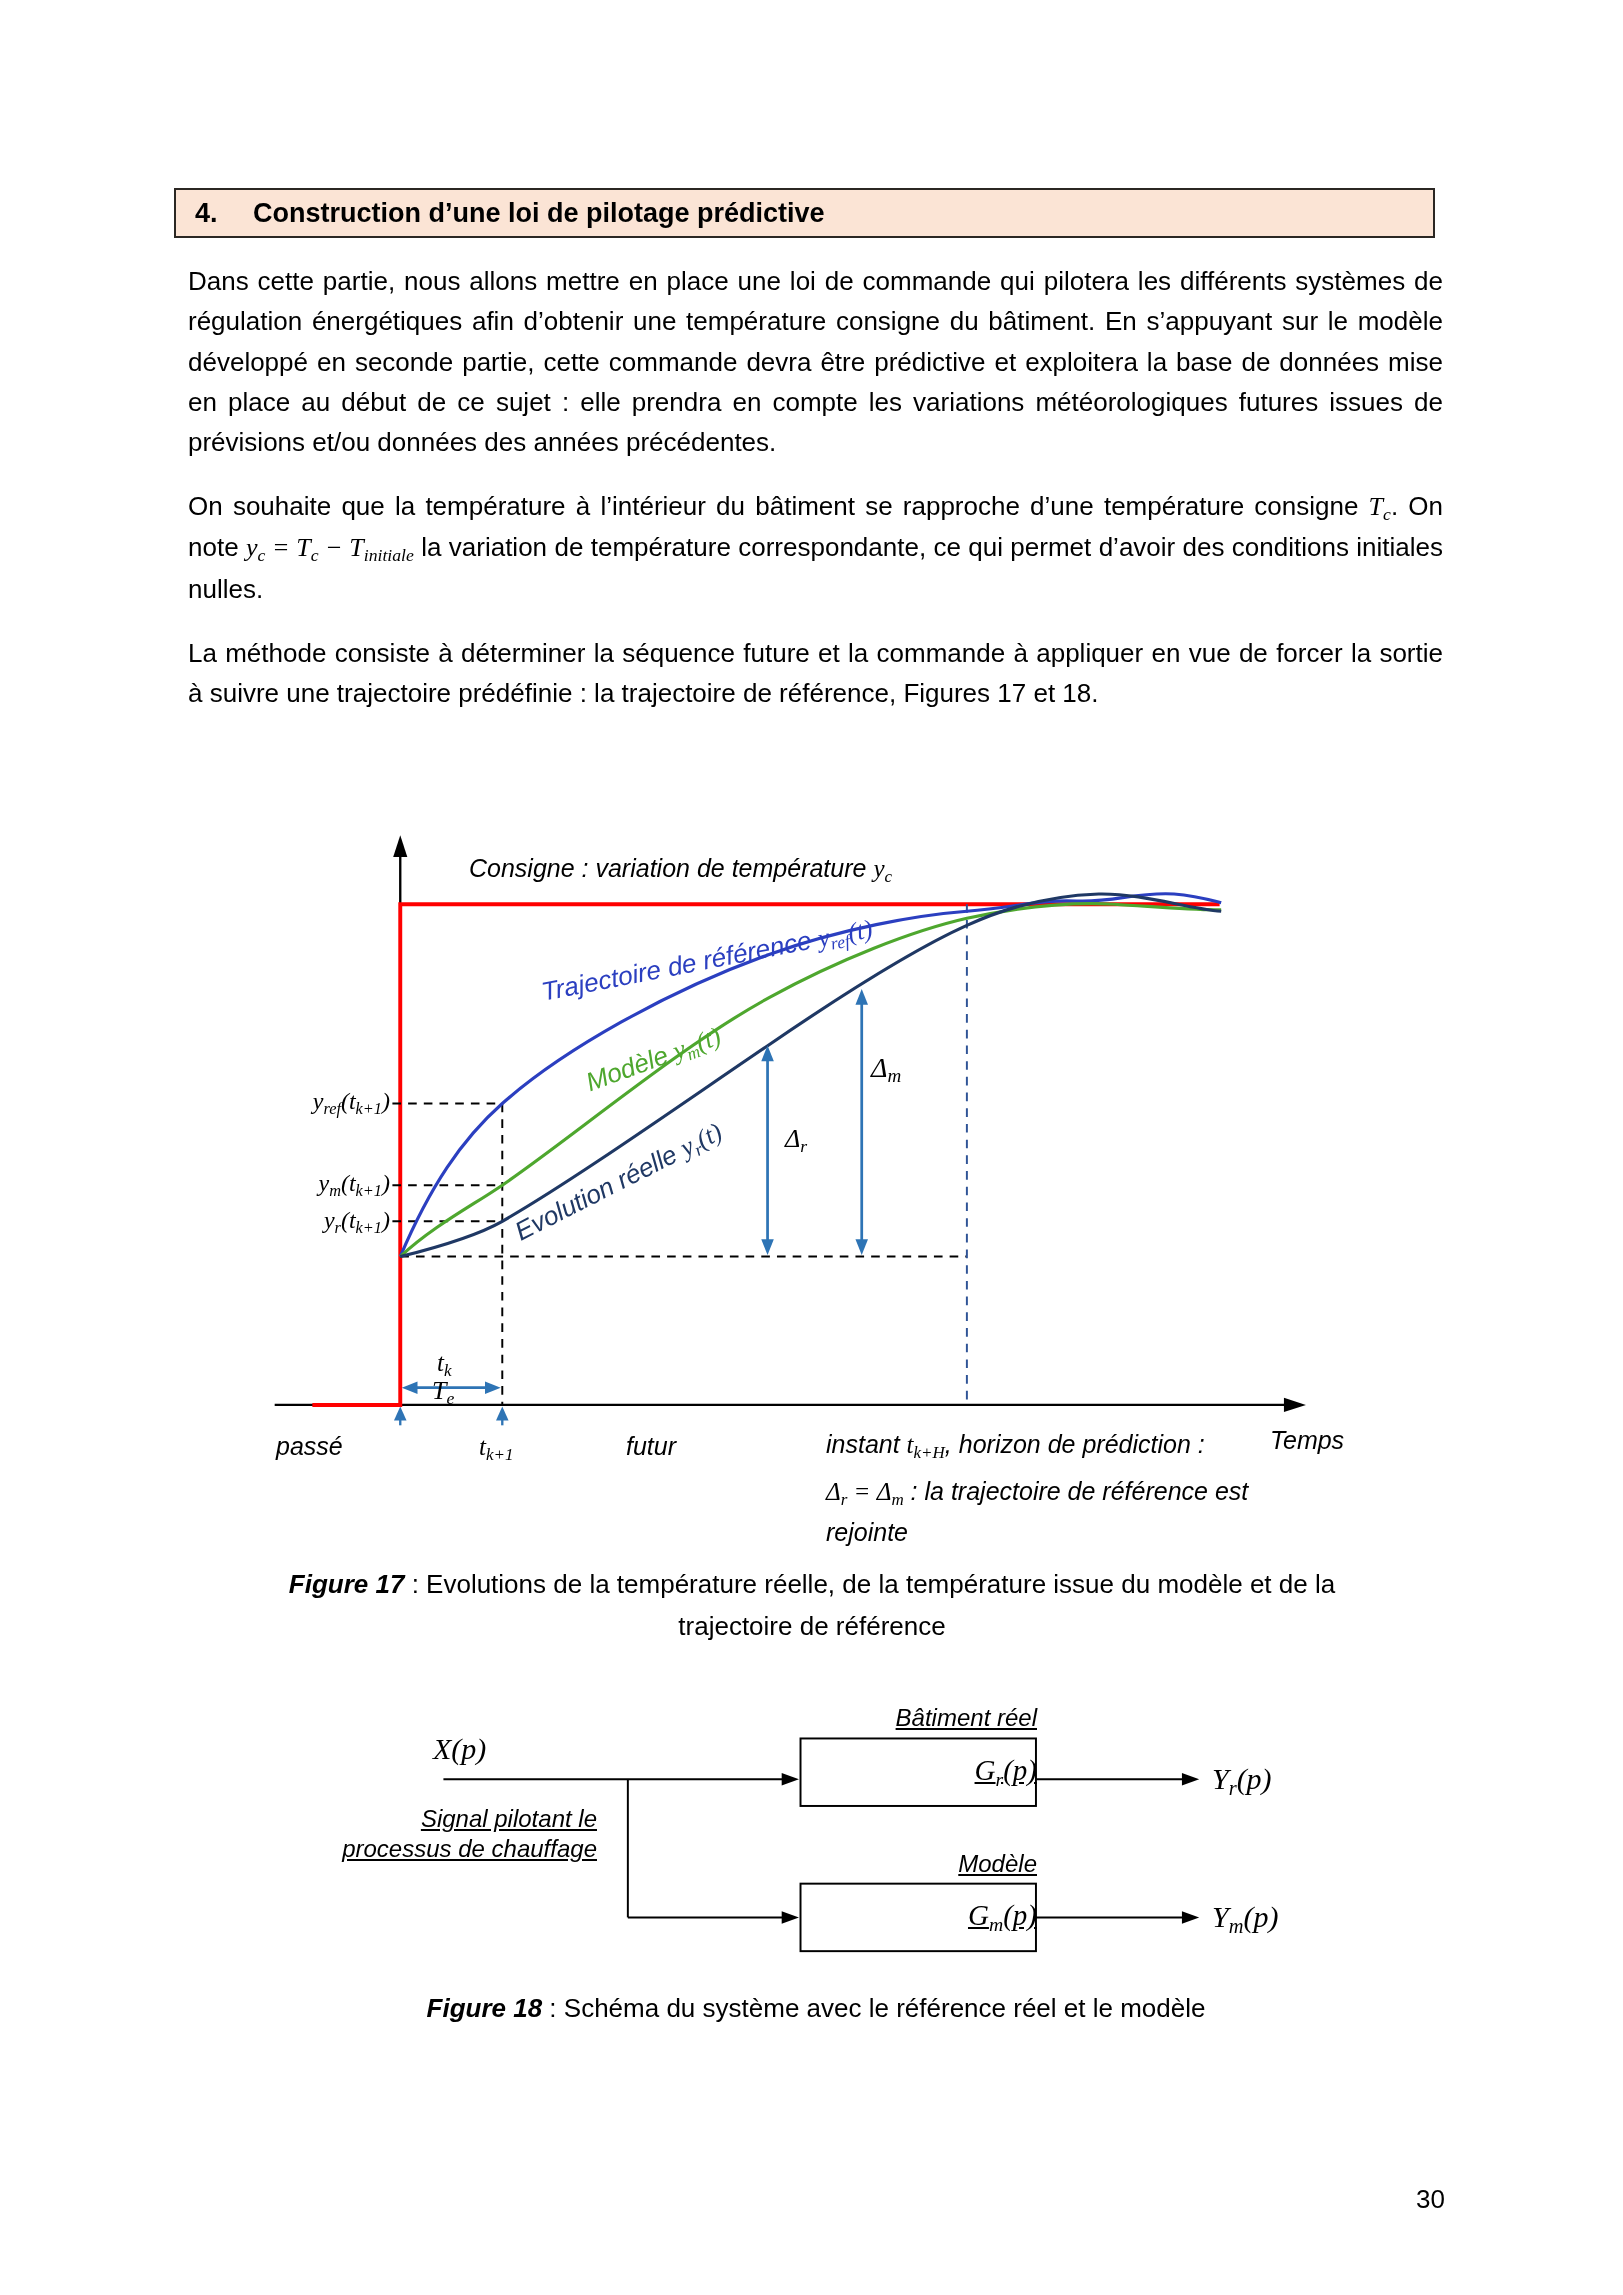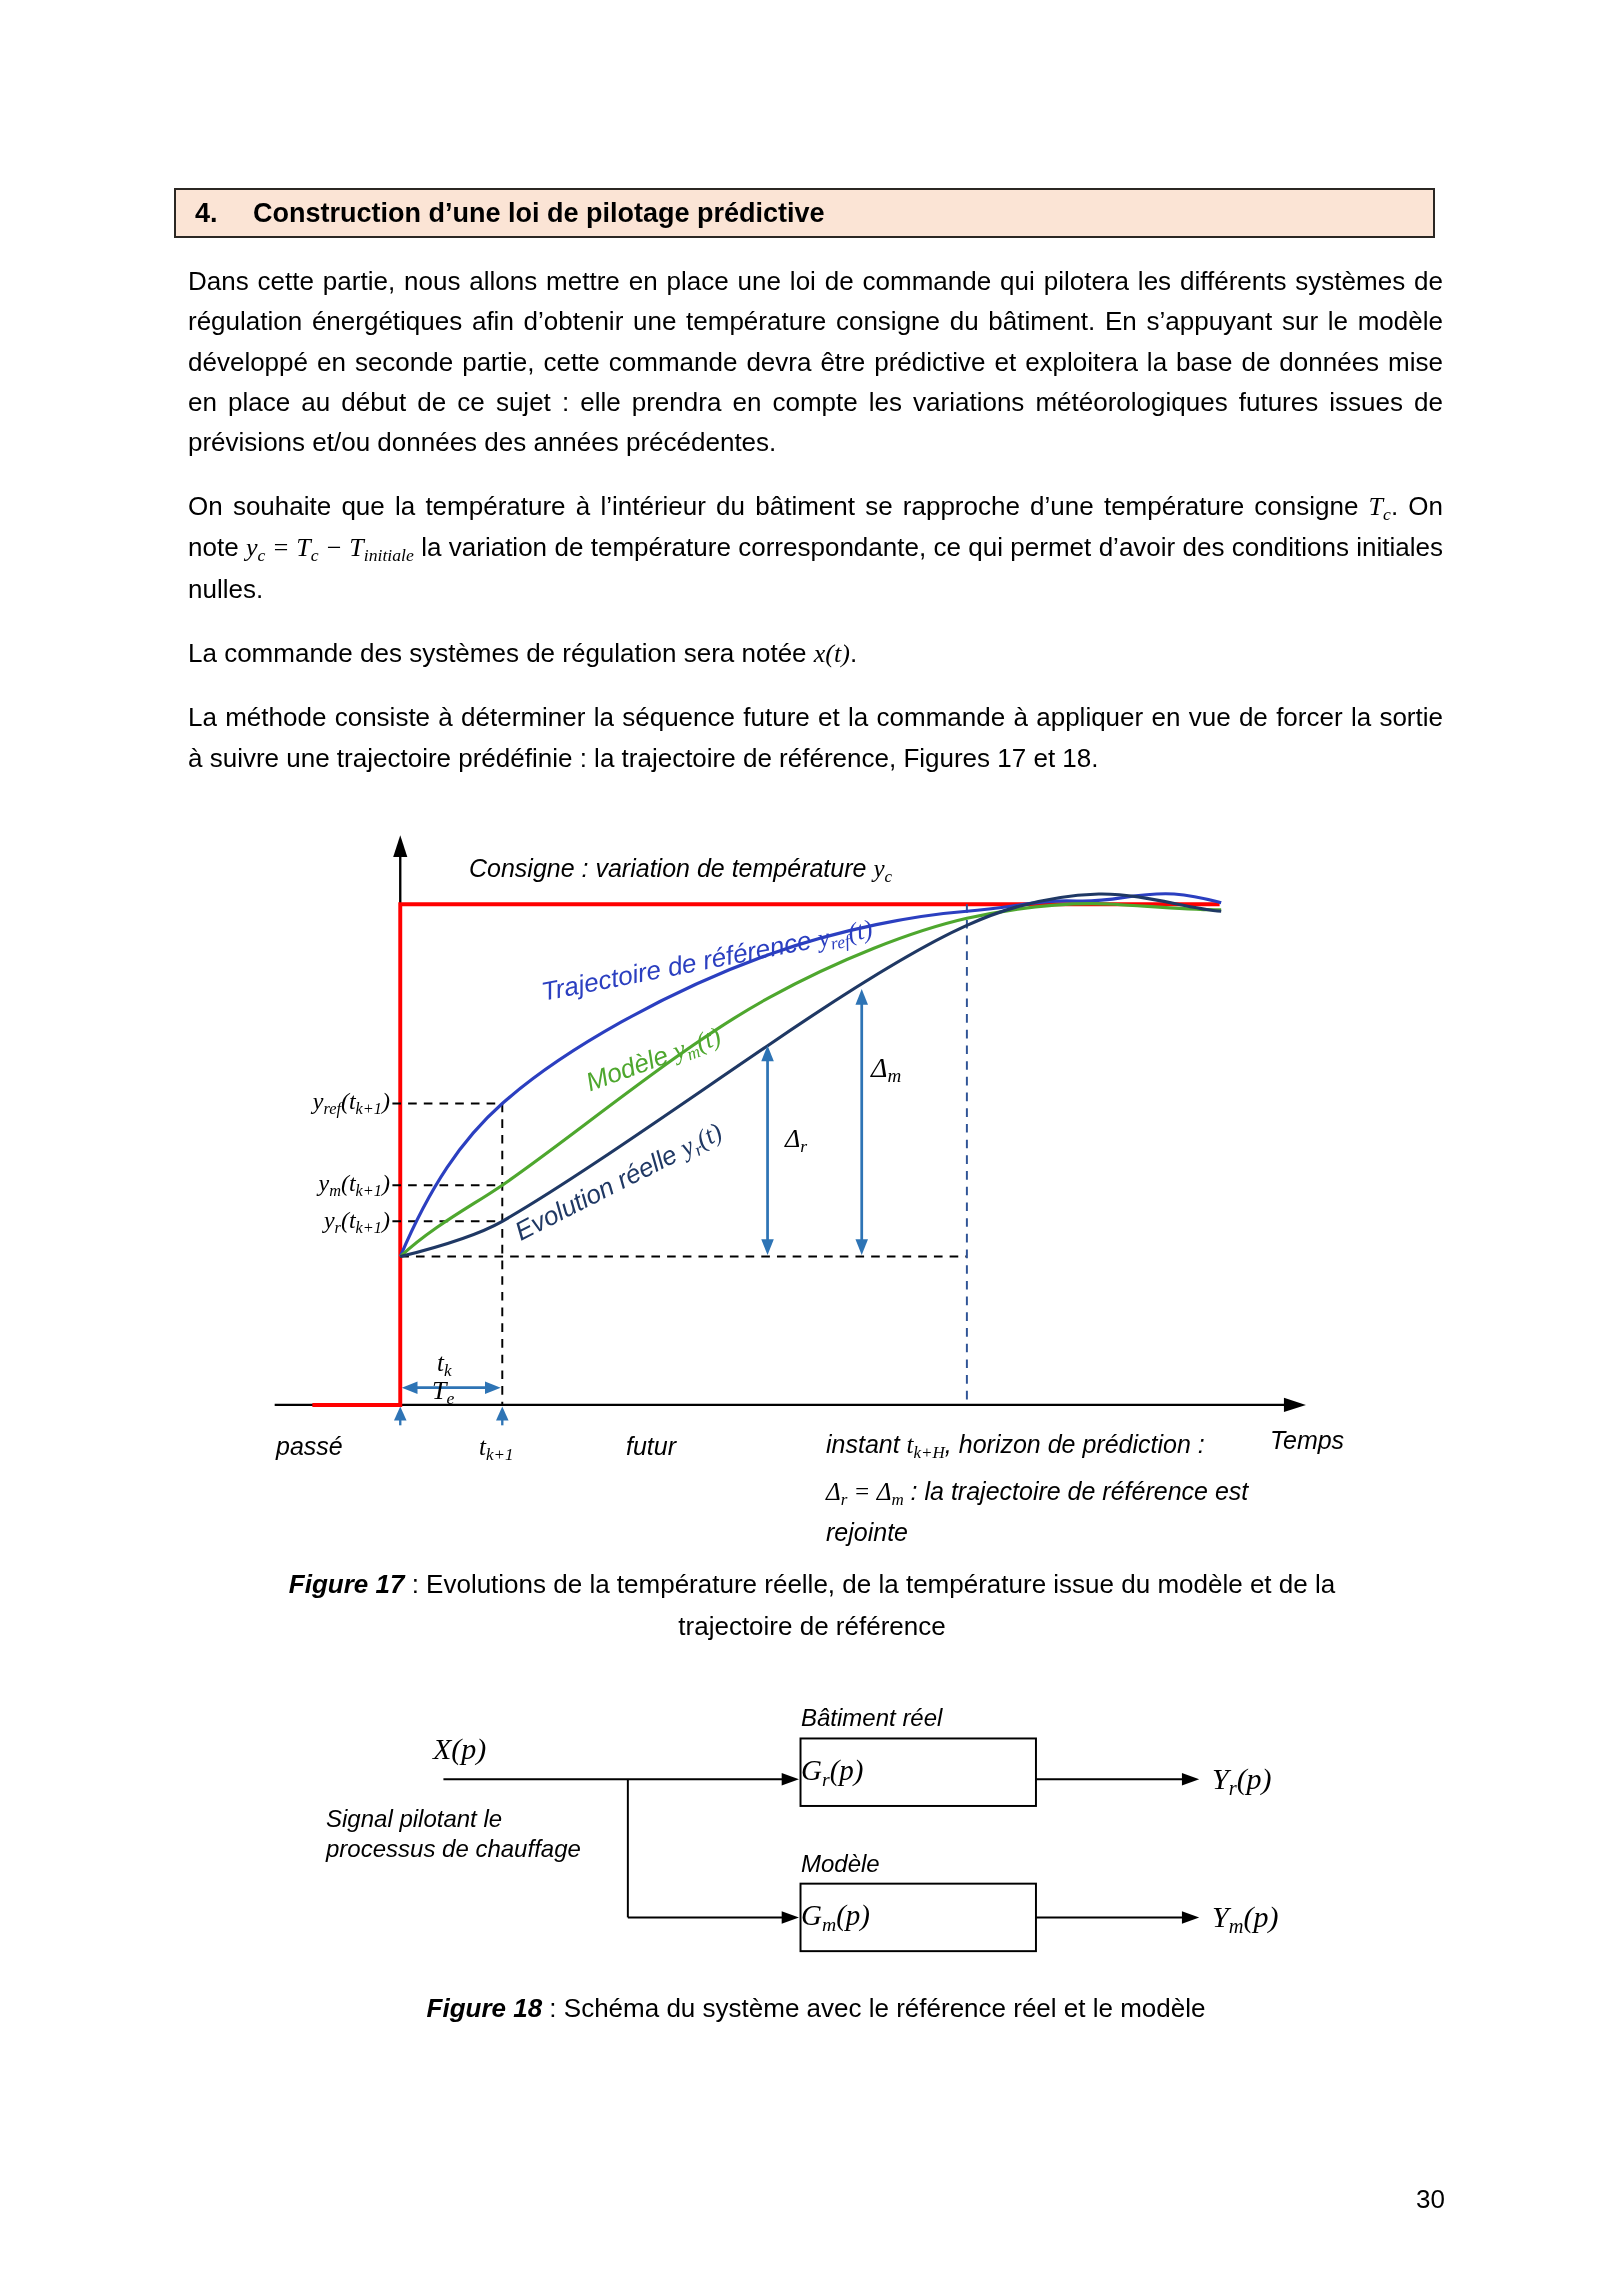--- a/index.html
+++ b/index.html
@@ -29,21 +29,21 @@
   
   .content {
     position:absolute; left:188px; top:261px; width:1255px;
     font-size:26px; line-height:1.55; text-align:justify;
   }
   .content p { margin-bottom:23.6px; }
 
   
   .lbl { position:absolute; white-space:nowrap; font-size:25px; z-index:3; }
   .it  { font-style:italic; }
-  .ctr { text-align:left; white-space:normal; }
+  .ctr { text-align:right; white-space:normal;text-decoration:underline; }
 
   .axis-math { font-size:24px; text-align:right; width:140px; }
 
   .rot { transform-origin:0 50%; }
 
   .caption {
     position:absolute; text-align:center;
     font-size:26px; line-height:1.6; z-index:3;
   }
 
@@ -55,21 +55,20 @@
 <body>
 
 <div class="section-header">
   <span class="section-number">4.</span>
   <span>Construction d’une loi de pilotage prédictive</span>
 </div>
 
 <div class="content">
   <p>Dans cette partie, nous allons mettre en place une loi de commande qui pilotera les différents systèmes de régulation énergétiques afin d’obtenir une température consigne du bâtiment. En s’appuyant sur le modèle développé en seconde partie, cette commande devra être prédictive et exploitera la base de données mise en place au début de ce sujet : elle prendra en compte les variations météorologiques futures issues de prévisions et/ou données des années précédentes.</p>
   <p><span>On souhaite que la température à l’intérieur du bâtiment se rapproche d’une température consigne </span><span class="seg-m">T</span><span class="seg-m seg-sub">c</span><span>. On note </span><span class="seg-m">y</span><span class="seg-m seg-sub">c</span><span class="seg-m"> = </span><span class="seg-m">T</span><span class="seg-m seg-sub">c</span><span class="seg-m"> − </span><span class="seg-m">T</span><span class="seg-m seg-sub">initiale</span><span> la variation de température correspondante, ce qui permet d’avoir des conditions initiales nulles.</span></p>
-  <p><span>La commande des systèmes de régulation sera notée </span><span class="seg-m">x(t)</span><span>.</span></p>
   <p>La méthode consiste à déterminer la séquence future et la commande à appliquer en vue de forcer la sortie à suivre une trajectoire prédéfinie : la trajectoire de référence, Figures 17 et 18.</p>
 </div>
 
 <svg class="figure-lines" width="1623" height="2295" viewBox="0 0 2068 2924">
 
   <line x1="510" y1="1790" x2="510" y2="1082" stroke="#000" stroke-width="3"></line>
   <polygon points="510,1064 501,1092 519,1092" fill="#000"></polygon>
   <line x1="350" y1="1790" x2="1646" y2="1790" stroke="#000" stroke-width="3"></line>
   <polygon points="1664,1790 1636,1781 1636,1799" fill="#000"></polygon>
 

